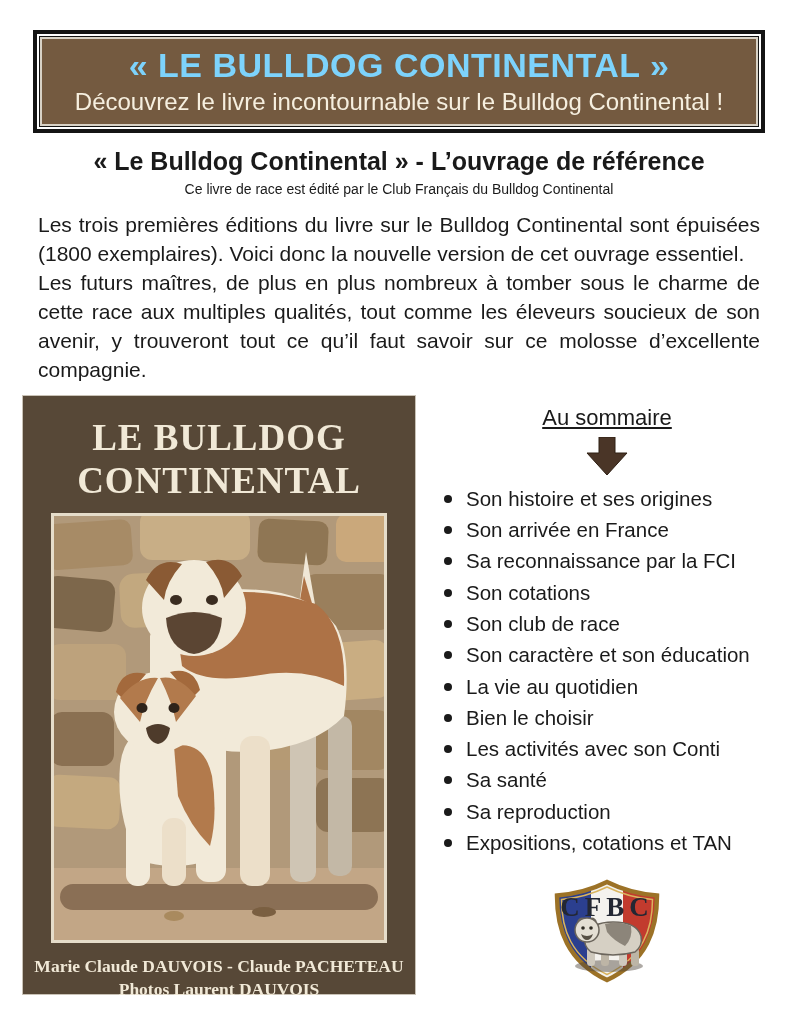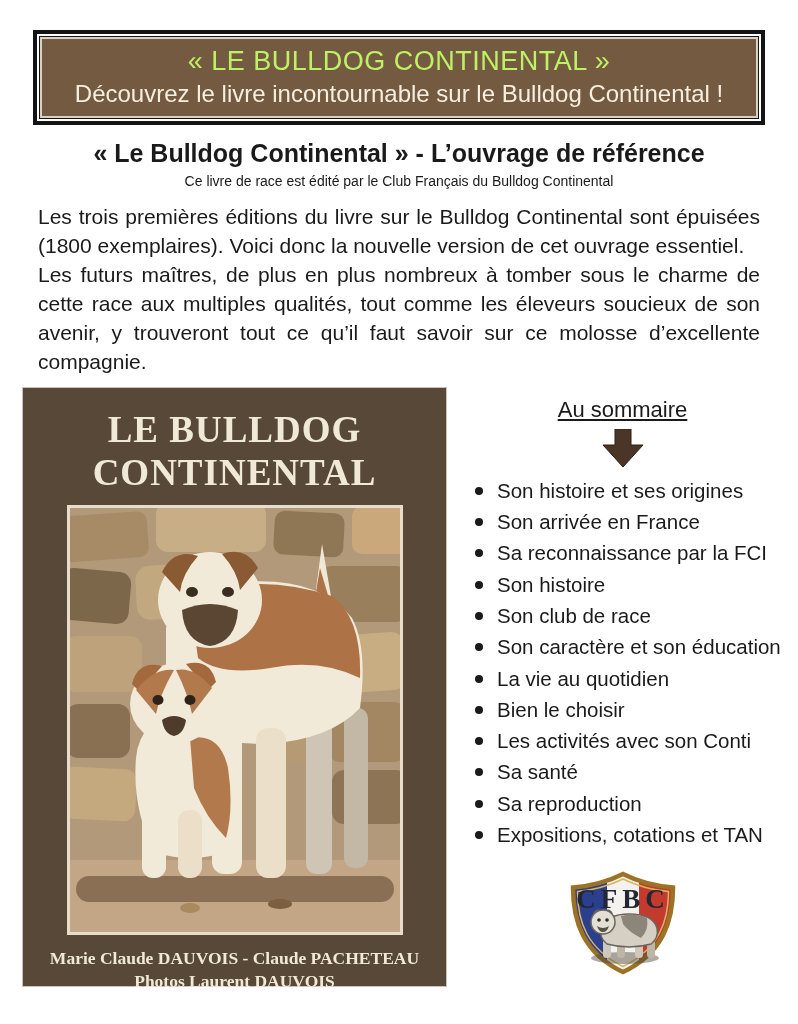--- a/index.html
+++ b/index.html
@@ -20,23 +20,23 @@
     padding: 2px;
   }
   .banner-inner {
     border: 1px solid #141414;
     background: #745a40;
     box-shadow: inset 0 0 0 2px #d8d2c6;
     text-align: center;
     padding: 9px 6px 10px 6px;
   }
   .banner-title {
-    color: #bef264;
-    font-size: 27px;
-    font-weight: normal;
+    color: #7dd3fc;
+    font-size: 34px;
+    font-weight: bold;
     letter-spacing: 0.5px;
   }
   .banner-subtitle {
     color: #f6efdf;
     font-size: 24px;
     font-weight: normal;
     margin-top: 3px;
   }
 
   
@@ -52,21 +52,21 @@
     text-align: justify;
   }
   .description p { margin: 0; }
 
   
   .main { display: flex; margin-top: 10px; }
 
   
   .book-cover {
     margin-left: 22px;
-    width: 425px;
+    width: 394px;
     height: 600px;
     background: #574837;
     border: 1px solid #c9c2b6;
     box-sizing: border-box;
     text-align: center;
     flex: 0 0 auto;
   }
   .cover-title {
     font-family: "Liberation Serif", serif;
     font-weight: bold;
@@ -230,21 +230,21 @@
       <span class="summary-heading">Au sommaire</span>
 
       <svg class="summary-arrow" viewBox="0 0 44 38" aria-hidden="true">
         <path d="M14 0 H30 V16 H42 L22 38 L2 16 H14 Z" fill="#4a3527" stroke="#2e2014" stroke-width="1"></path>
       </svg>
 
       <ul class="summary-list">
         <li>Son histoire et ses origines</li>
         <li>Son arrivée en France</li>
         <li>Sa reconnaissance par la FCI</li>
-        <li>Son histoire</li>
+        <li>Son cotations</li>
         <li>Son club de race</li>
         <li>Son caractère et son éducation</li>
         <li>La vie au quotidien</li>
         <li>Bien le choisir</li>
         <li>Les activités avec son Conti</li>
         <li>Sa santé</li>
         <li>Sa reproduction</li>
         <li>Expositions, cotations et TAN</li>
       </ul>
 

